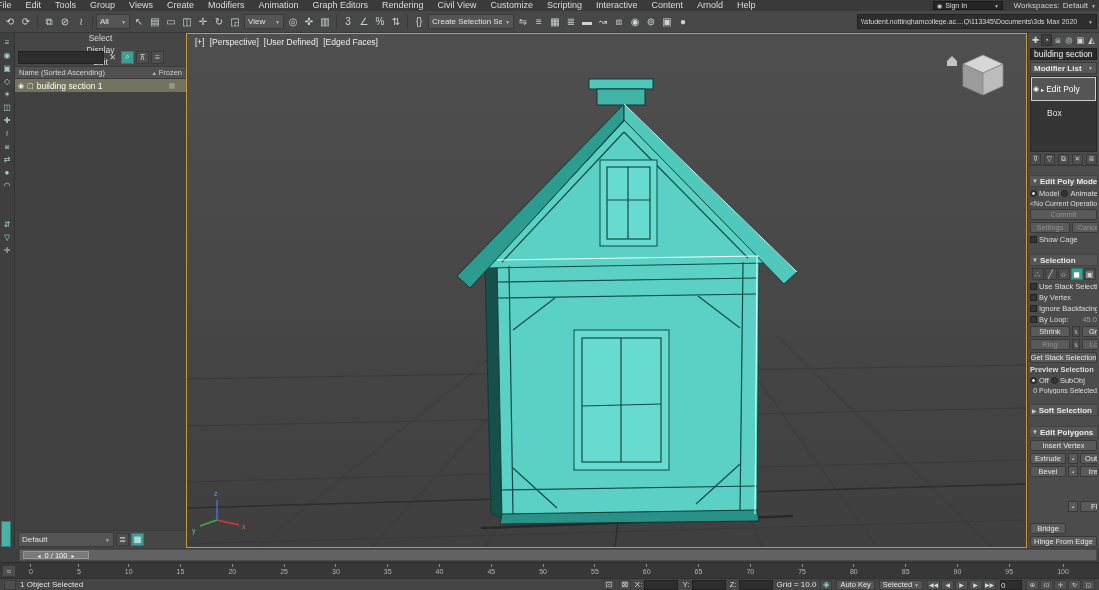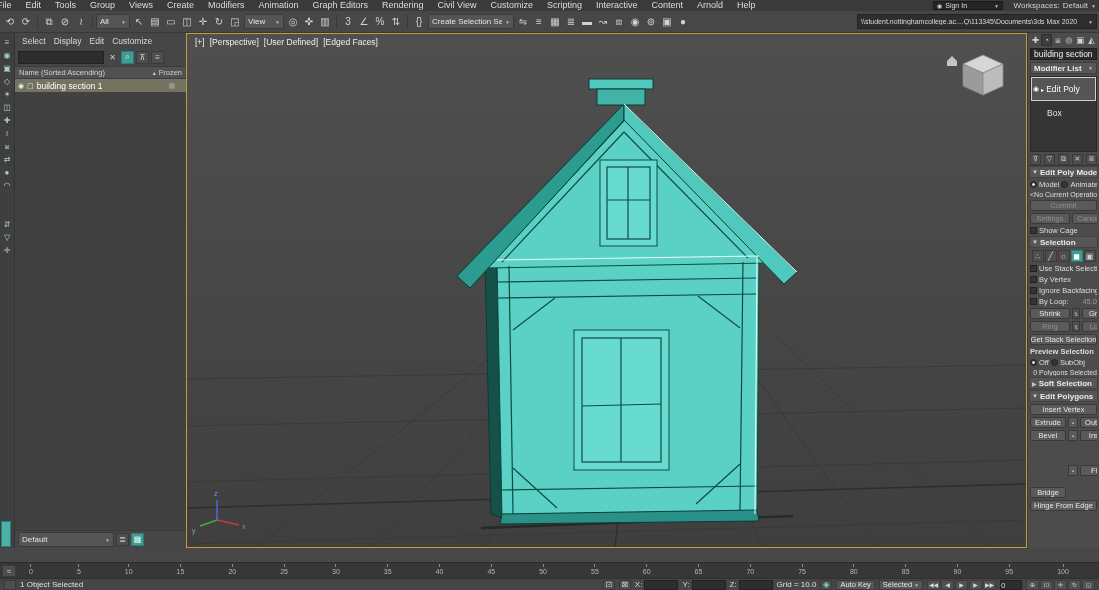--- a/index.html
+++ b/index.html
@@ -24,21 +24,21 @@
   #project-path{position:absolute;right:2px;top:3px;width:240px;height:15px;background:#2e2e2e;border:1px solid #222;display:flex;align-items:center;font-size:7px;color:#d9d9d9;padding:0 3px;gap:3px;}
 
   
   #left-strip{left:0;top:33px;width:15px;height:515px;background:#3f3f3f;border-right:1px solid #333;display:flex;flex-direction:column;align-items:center;padding-top:4px;gap:2px;}
   .strip-icon{width:13px;height:11px;display:flex;align-items:center;justify-content:center;font-size:8px;color:#a9cdc8;}
   .strip-gap{height:24px;}
   #layout-tab{left:1px;top:521px;width:10px;height:26px;background:#49b1a6;border:1px solid #2d7e74;z-index:4;}
 
   
   #scene-explorer{left:15px;top:33px;width:171px;height:515px;background:#464646;display:flex;flex-direction:column;}
-  #explorer-menu{height:15px;display:flex;align-items:center;gap:2px;padding:0 4px;font-size:8.5px;color:#dadada;}
+  #explorer-menu{height:15px;display:flex;align-items:center;gap:2px;padding:0 4px;font-size:8.5px;color:#dadada;flex-direction:column;}
   #explorer-menu span{padding:0 3px;white-space:nowrap;}
   #explorer-search{height:18px;display:flex;align-items:center;gap:2px;padding:0 3px;}
   #search-input{width:86px;height:13px;background:#2d2d2d;border:1px solid #222;}
   .mini-btn{width:13px;height:13px;background:#4e4e4e;border:1px solid #3a3a3a;display:flex;align-items:center;justify-content:center;font-size:8px;color:#c8cfcd;flex:0 0 auto;}
   .mini-btn.teal{background:#3f9e94;border-color:#2e7c74;color:#eafdfa;}
   #explorer-header{height:13px;background:#515151;border-top:1px solid #3c3c3c;border-bottom:1px solid #3c3c3c;display:flex;align-items:center;font-size:7.5px;color:#d2d2d2;padding:0 4px;white-space:nowrap;}
   .explorer-row{height:13px;display:flex;align-items:center;gap:3px;padding:0 3px;background:#73735f;font-size:8.5px;color:#fff;white-space:nowrap;}
   #explorer-body{flex:1;background:#414141;}
   #explorer-footer{height:18px;display:flex;align-items:center;gap:2px;padding:0 3px;border-top:1px solid #3a3a3a;}
 
@@ -52,21 +52,21 @@
   #cp-tabs{height:14px;display:flex;align-items:center;padding:0 2px;}
   .cp-tab{width:11px;height:12px;display:flex;align-items:center;justify-content:center;font-size:8.5px;color:#cfd6d4;}
   .cp-tab.active{background:#3d3d3d;border:1px solid #2e2e2e;}
   #cp-name{margin:1px 2px;height:12px;background:#2a2a2a;border:1px solid #1f1f1f;color:#efefef;font-size:8.5px;display:flex;align-items:center;padding:0 3px;}
   #modifier-list{margin:1px 2px;height:12px;background:#575757;border:1px solid #3c3c3c;display:flex;align-items:center;justify-content:space-between;padding:0 3px;font-size:8px;color:#e9e9e9;font-weight:bold;}
   #stack{margin:1px 2px;height:76px;background:#353535;border:1px solid #2a2a2a;overflow:hidden;}
   .stack-row{height:24px;display:flex;align-items:center;gap:2px;padding:0 2px;font-size:8.5px;color:#e2e2e2;white-space:nowrap;}
   .stack-row.selected{background:#555;outline:1px solid #cfcfcf;outline-offset:-1px;color:#fff;}
   .stack-row .indent{width:12px;flex:0 0 auto;}
   #stack-tools{height:13px;display:flex;align-items:center;justify-content:center;border-bottom:1px solid #3a3a3a;}
-  .rollout-header{margin:0 1px 1px;height:12px;background:#565656;border:1px solid #424242;display:flex;align-items:center;gap:2px;font-size:8px;font-weight:bold;color:#eaeaea;padding:0 2px;white-space:nowrap;overflow:hidden;flex:0 0 auto;}
+  .rollout-header{margin:9px 1px 1px;height:12px;background:#565656;border:1px solid #424242;display:flex;align-items:center;gap:2px;font-size:8px;font-weight:bold;color:#eaeaea;padding:0 2px;white-space:nowrap;overflow:hidden;flex:0 0 auto;}
   .tri{font-size:6px;color:#c9c9c9;font-weight:normal;}
   .cp-row{display:flex;align-items:center;gap:2px;margin:1px 2px;white-space:nowrap;overflow:hidden;flex:0 0 auto;}
   .cp-btn{height:11px;background:#5a5a5a;border:1px solid #393939;border-radius:2px;color:#e6e6e6;font-size:7.5px;display:flex;align-items:center;justify-content:center;padding:0 2px;white-space:nowrap;overflow:hidden;flex:0 0 auto;}
   .cp-btn.full{flex:1 1 auto;}
   .cp-btn.dis{color:#909090;}
   .chk{width:7px;height:7px;background:#353535;border:1px solid #222;flex:0 0 auto;}
   .rad{width:7px;height:7px;border-radius:50%;background:#353535;border:1px solid #222;flex:0 0 auto;}
   .rad.on{background:radial-gradient(circle,#e8e8e8 0 30%,#353535 45%);}
   .lbl{font-size:7.5px;color:#dedede;white-space:nowrap;}
   .lbl.dim{color:#9a9a9a;}
@@ -487,20 +487,29 @@
     <div class="cp-row">
       <span class="cp-btn" style="width:36px;margin-top:44px;">Bridge</span>
       <span class="sq">▪</span>
       <span class="cp-btn" style="width:34px;">Flip</span>
     </div>
     <div class="cp-row">
       <span class="cp-btn full">Hinge From Edge</span>
     </div>
   </div>
 
+  <div id="time-slider" class="abs">
+    <div id="slider-track">
+      <div id="slider-handle">
+        <span style="font-size:6px;">◂</span>
+        <span>0 / 100</span>
+        <span style="font-size:6px;">▸</span>
+      </div>
+    </div>
+  </div>
 
   <div id="track-bar" class="abs">
     <span id="trackbar-btn" class="mini-btn" style="width:14px;height:12px;">≈</span>
     <div id="track-ticks">
 
         <div class="tick">
           <span class="tick-line"></span>
           <span class="tick-label">0</span>
         </div>
 

